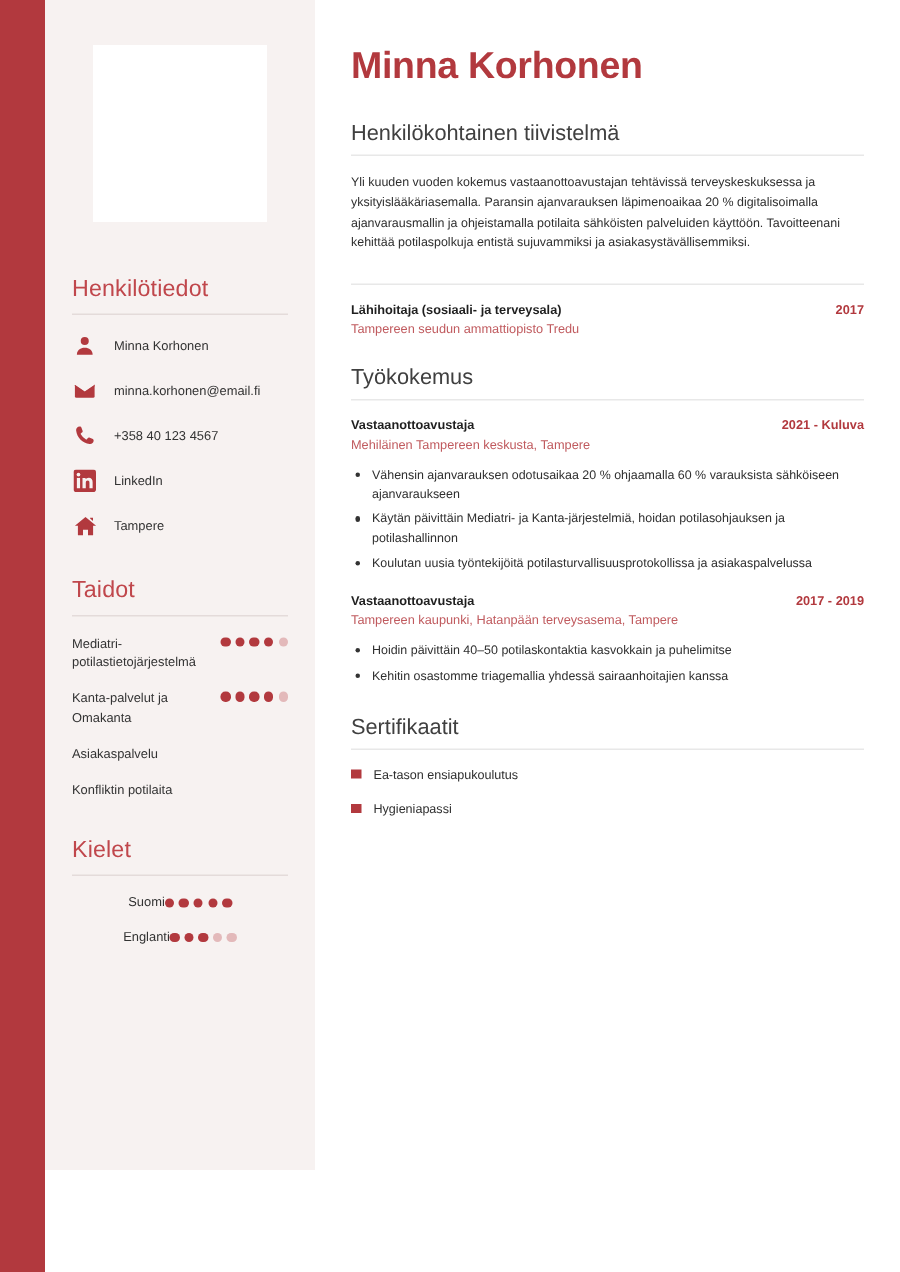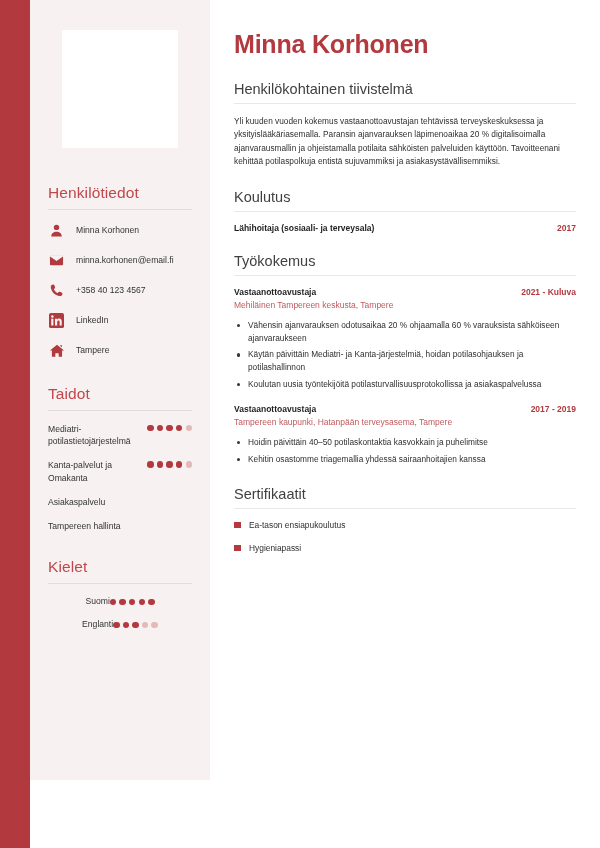--- a/index.html
+++ b/index.html
@@ -190,21 +190,21 @@
         <span class="skill-name">Asiakaspalvelu</span>
         <span class="dots hidden">
             <span class="dot off"></span>
             <span class="dot off"></span>
             <span class="dot off"></span>
             <span class="dot off"></span>
             <span class="dot off"></span>
           </span>
       </div>
       <div class="skill-row">
-        <span class="skill-name">Tampereen hallinta</span>
+        <span class="skill-name">Konfliktin potilaita</span>
         <span class="dots hidden">
             <span class="dot off"></span>
             <span class="dot off"></span>
             <span class="dot off"></span>
             <span class="dot off"></span>
             <span class="dot off"></span>
           </span>
       </div>
     </div>
 
@@ -240,27 +240,27 @@
 
     <h1 class="cv-name">Minna Korhonen</h1>
 
     <section class="main-section">
       <h2 class="main-heading">Henkilökohtainen tiivistelmä</h2>
       <div class="main-rule"></div>
       <p class="summary-text">Yli kuuden vuoden kokemus vastaanottoavustajan tehtävissä terveyskeskuksessa ja yksityislääkäriasemalla. Paransin ajanvarauksen läpimenoaikaa 20 % digitalisoimalla ajanvarausmallin ja ohjeistamalla potilaita sähköisten palveluiden käyttöön. Tavoitteenani kehittää potilaspolkuja entistä sujuvammiksi ja asiakasystävällisemmiksi.</p>
     </section>
 
     <section class="main-section">
-      <h2 class="main-heading">Koulutus</h2>
       <div class="main-rule"></div>
       <div class="entry">
         <div class="entry-top">
           <span class="entry-title">Lähihoitaja (sosiaali- ja terveysala)</span>
           <span class="entry-date">2017</span>
         </div>
+        <div class="entry-org">Tampereen seudun ammattiopisto Tredu</div>
       </div>
     </section>
 
     <section class="main-section">
       <h2 class="main-heading">Työkokemus</h2>
       <div class="main-rule"></div>
 
       <div class="entry">
         <div class="entry-top">
           <span class="entry-title">Vastaanottoavustaja</span>

